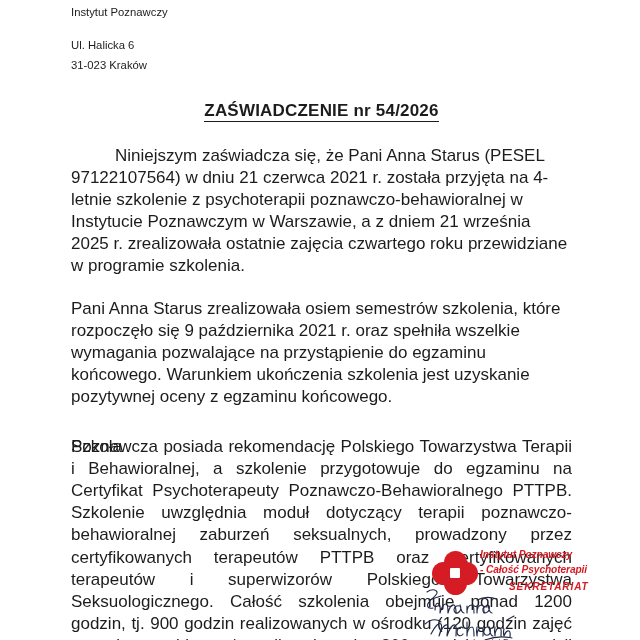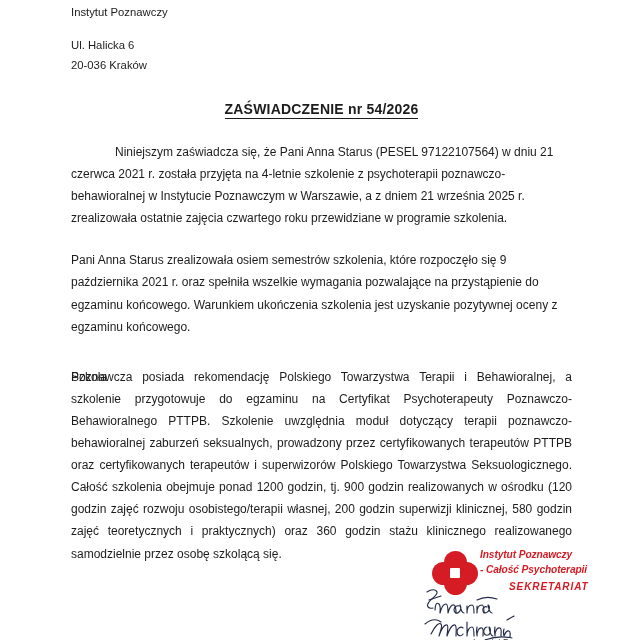--- a/index.html
+++ b/index.html
@@ -25,33 +25,33 @@
   .addr-block {
     padding-top: 2px;
     font-size: 11.3px;
     line-height: 20.5px;
   }
   .addr-line { white-space: pre; }
   .addr-gap { height: 12px; }
 
   .doc-title {
     text-align: center;
-    font-size: 14px;
+    font-size: 17px;
     font-weight: bold;
     letter-spacing: 0.2px;
     margin-top: 25px;
     margin-bottom: 8px;
   }
   .doc-title span {
     border-bottom: 1.4px solid #1c1c1c;
     padding-bottom: 1px;
   }
 
   p.body-par {
-    font-size: 12px;
+    font-size: 17px;
     line-height: 22.1px;
     margin: 0;
     text-align: left;
     color: #1c1c1c;
   }
   p.par-1 { margin-top: 24px; text-indent: 44px; }
   p.par-2 { margin-top: 20.5px; }
   p.par-3 {
     margin-top: 28px;
     text-align: justify;
@@ -155,21 +155,21 @@
 </style>
 </head>
 <body>
 
 <div class="page">
 
   <div class="addr-block">
     <div class="addr-line">Instytut Poznawczy</div>
     <div class="addr-gap"></div>
     <div class="addr-line">Ul. Halicka 6</div>
-    <div class="addr-line">20-036 Kraków</div>
+    <div class="addr-line">31-023 Kraków</div>
   </div>
 
   <div class="doc-title">
     <span>ZAŚWIADCZENIE nr 54/2026</span>
   </div>
 
   <p class="body-par par-1">Niniejszym zaświadcza się, że Pani Anna Starus (PESEL 97122107564) w dniu 21 czerwca 2021 r. została przyjęta na 4-letnie szkolenie z psychoterapii poznawczo-behawioralnej w Instytucie Poznawczym w Warszawie, a z dniem 21 września 2025 r. zrealizowała ostatnie zajęcia czwartego roku przewidziane w programie szkolenia.</p>
 
   <p class="body-par par-2">Pani Anna Starus zrealizowała osiem semestrów szkolenia, które rozpoczęło się 9 października 2021 r. oraz spełniła wszelkie wymagania pozwalające na przystąpienie do egzaminu końcowego. Warunkiem ukończenia szkolenia jest uzyskanie pozytywnej oceny z egzaminu końcowego.</p>
 

